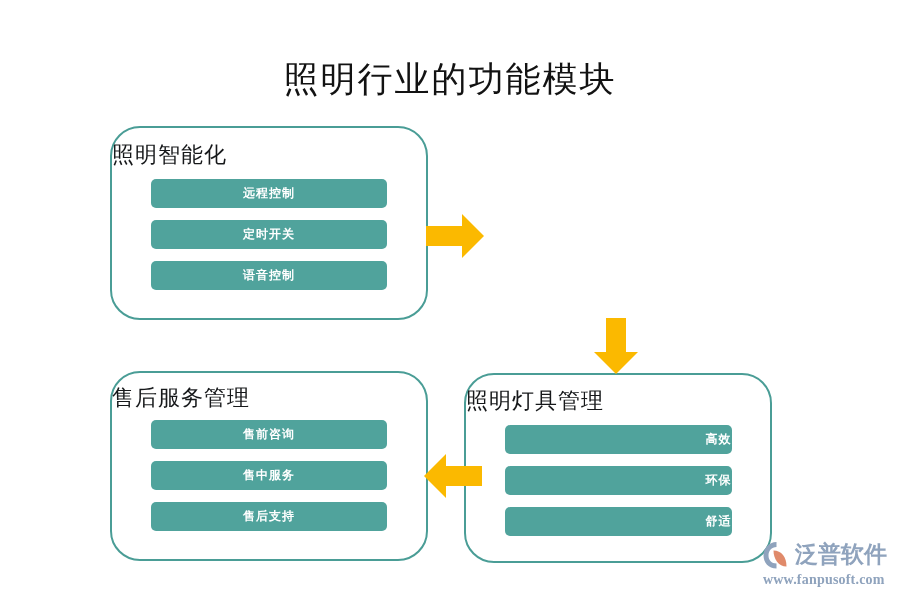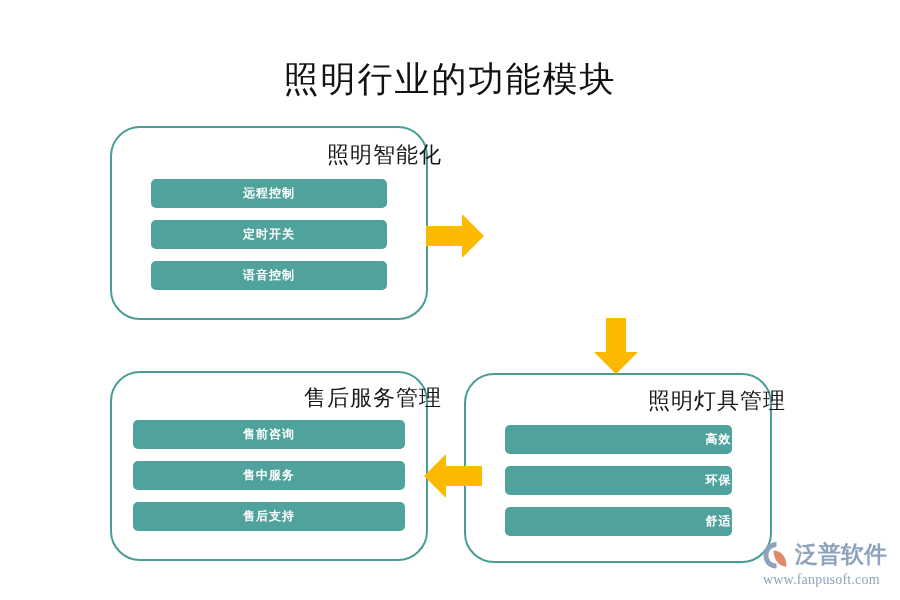--- a/index.html
+++ b/index.html
@@ -47,28 +47,27 @@
   }
   .module-box.box-tl { left: 110px; top: 126px; width: 318px; height: 194px; }
   .module-box.box-tr { left: 464px; top: 126px; width: 308px; height: 194px; }
   .module-box.box-bl { left: 110px; top: 371px; width: 318px; height: 190px; }
   .module-box.box-br { left: 464px; top: 373px; width: 308px; height: 190px; }
 
   .module-title {
     position: absolute;
     left: 0;
     width: 100%;
-    text-align: right;
+    text-align: left;
     font-size: 22px;
     line-height: 28px;
     color: #16181a;
     font-family: "Liberation Serif", "DejaVu Serif", serif;
     letter-spacing: 1px;
     white-space: nowrap;
-    padding-left: 16px;
   }
   .box-tl .module-title { top: 13px; }
   .box-tr .module-title { top: 13px; }
   .box-bl .module-title { top: 11px; }
   .box-br .module-title { top: 12px; }
 
   .pill-list {
     position: absolute;
     left: 0;
     width: 100%;
@@ -88,21 +87,21 @@
     font-size: 12px;
     line-height: 29px;
     text-align: center;
     font-weight: 700;
     letter-spacing: 1px;
     font-family: "Liberation Serif", "DejaVu Serif", serif;
     white-space: nowrap;
   }
   .box-tl .pill { width: 236px; }
   .box-tr .pill { width: 236px; }
-  .box-bl .pill { width: 272px; }
+  .box-bl .pill { width: 236px; }
   .box-br .pill { width: 227px; text-align: right; }
   .pill:last-child { margin-bottom: 0; }
 
   
   .arrow {
     position: absolute;
   }
   .arrow svg { display: block; }
   .arrow-right { left: 426px; top: 214px; }
   .arrow-down  { left: 594px; top: 318px; }
@@ -137,21 +136,21 @@
     letter-spacing: 0px;
     font-family: "Liberation Serif", "DejaVu Serif", serif;
     white-space: nowrap;
   }
   .wm-url {
     position: absolute;
     left: 1px;
     top: 33px;
     font-size: 14px;
     line-height: 18px;
-    font-weight: 400;
+    font-weight: 700;
     color: #8fa3bd;
     letter-spacing: 0.2px;
     font-family: "Liberation Serif", "DejaVu Serif", serif;
     white-space: nowrap;
   }
 </style>
 </head>
 <body>
 
 <div id="stage">

